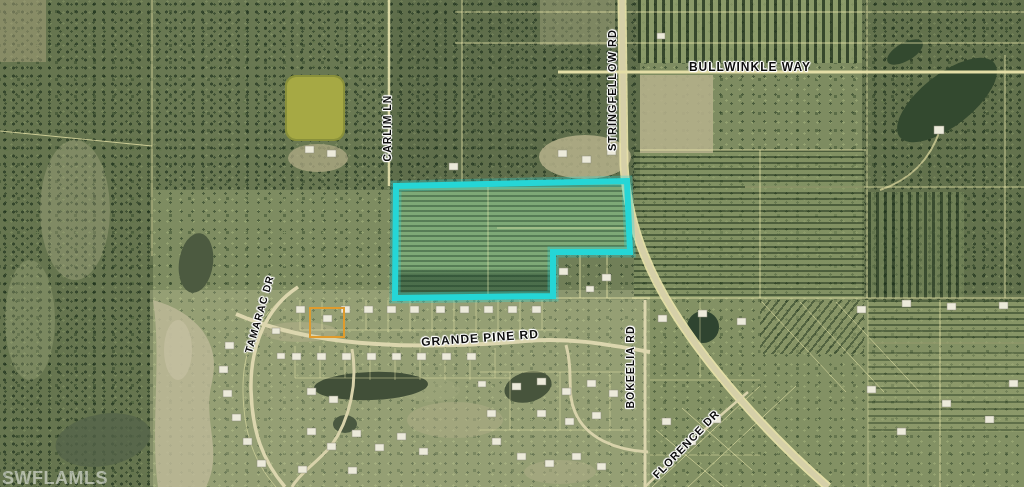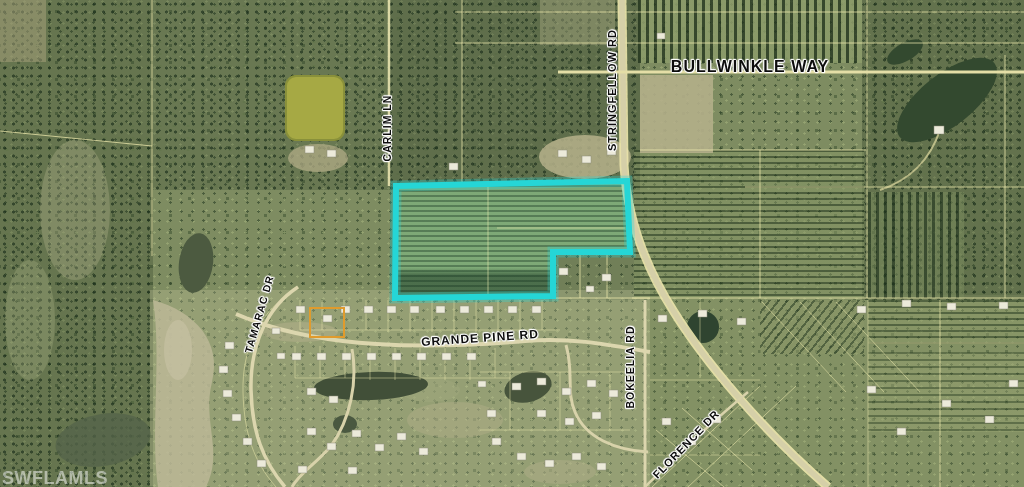--- a/index.html
+++ b/index.html
@@ -221,21 +221,21 @@
       <rect x="934" y="126" width="10" height="8"></rect>
         <rect x="657" y="33" width="8" height="6"></rect>
     </g>
 
     <rect class="orange-lot" x="310" y="308" width="34" height="29"></rect>
 
     <polygon class="cyan-glow" points="396,186 627,181 630,252 553,252 553,296 395,298"></polygon>
     <polygon class="cyan-outline" points="396,186 627,181 630,252 553,252 553,296 395,298"></polygon>
   </svg>
 
-  <div class="map-label" style="left:750px;top:67px;font-size:16px;--r:0deg">BULLWINKLE WAY</div>
+  <div class="map-label" style="left:750px;top:67px;font-size:12px;--r:0deg">BULLWINKLE WAY</div>
   <div class="map-label" style="left:612px;top:90px;font-size:11px;--r:-90deg">STRINGFELLOW RD</div>
   <div class="map-label" style="left:387px;top:128px;font-size:10.5px;--r:-90deg">CARLIM LN</div>
   <div class="map-label" style="left:259px;top:314px;font-size:10.5px;--r:-74deg">TAMARAC DR</div>
   <div class="map-label" style="left:480px;top:338px;font-size:12px;--r:-4deg">GRANDE PINE RD</div>
   <div class="map-label" style="left:630px;top:367px;font-size:10.5px;--r:-90deg">BOKEELIA RD</div>
   <div class="map-label" style="left:686px;top:444px;font-size:11px;--r:-46deg">FLORENCE DR</div>
 
   <div class="watermark">SWFLAMLS</div>
 </div>
 

